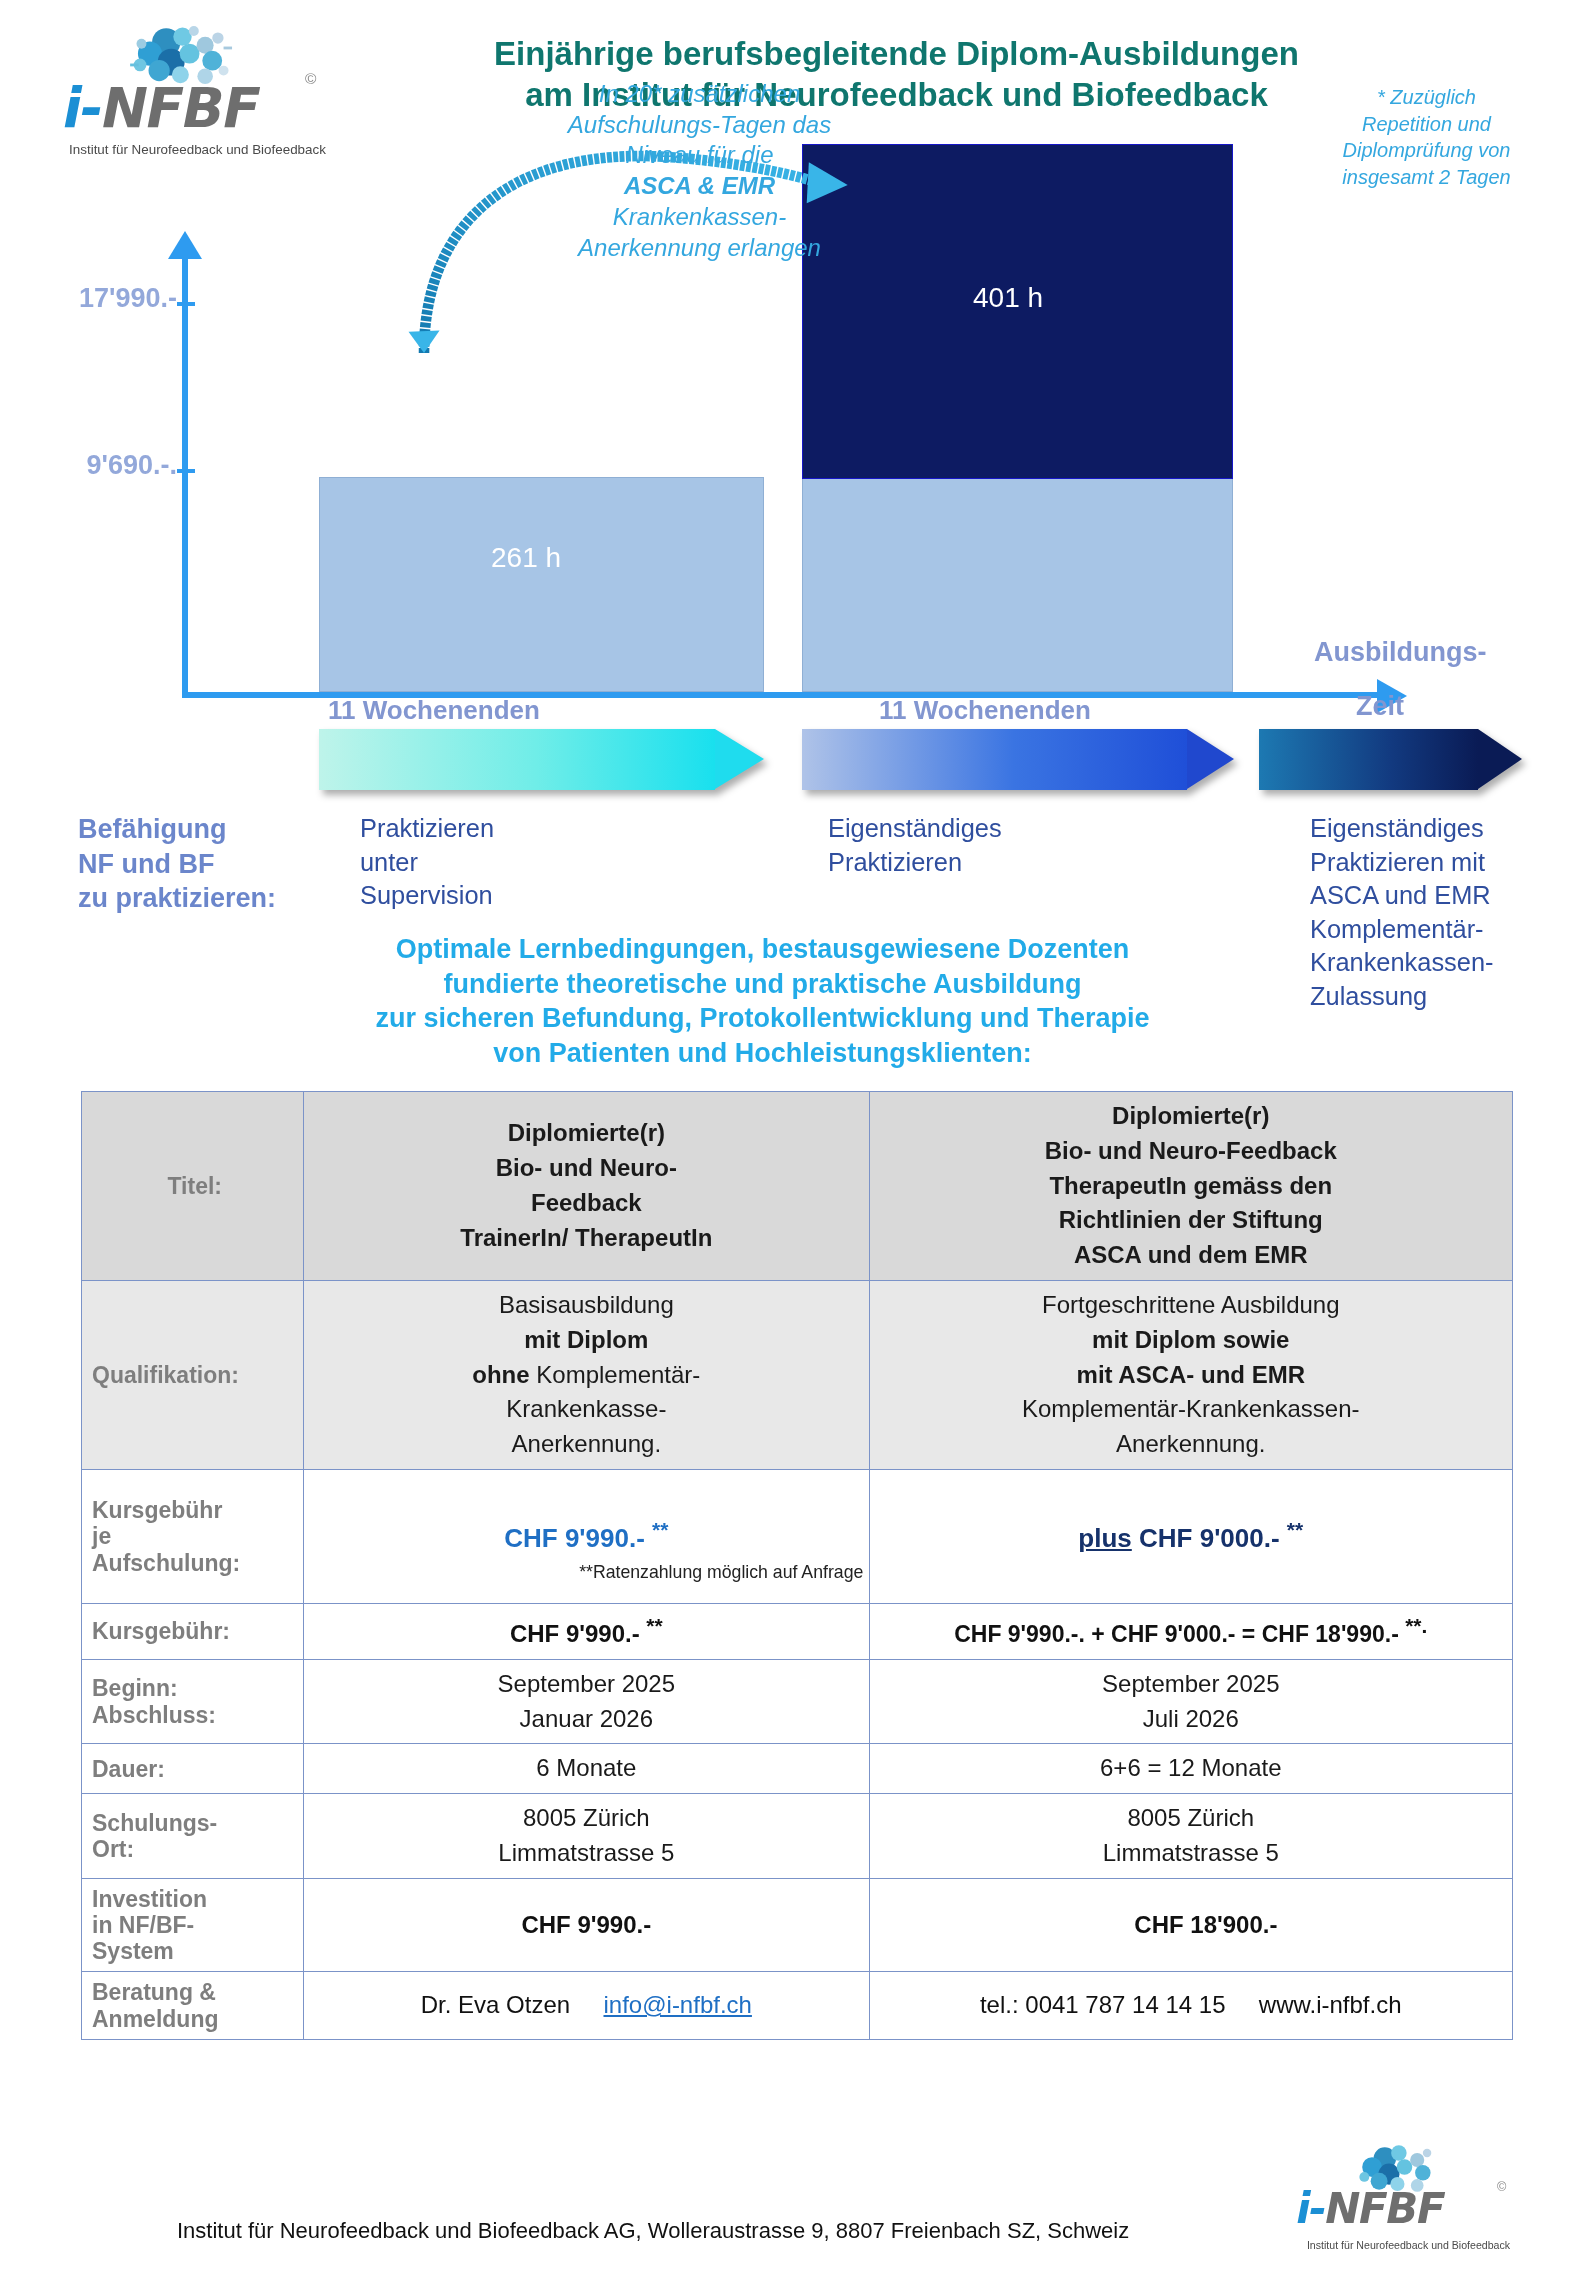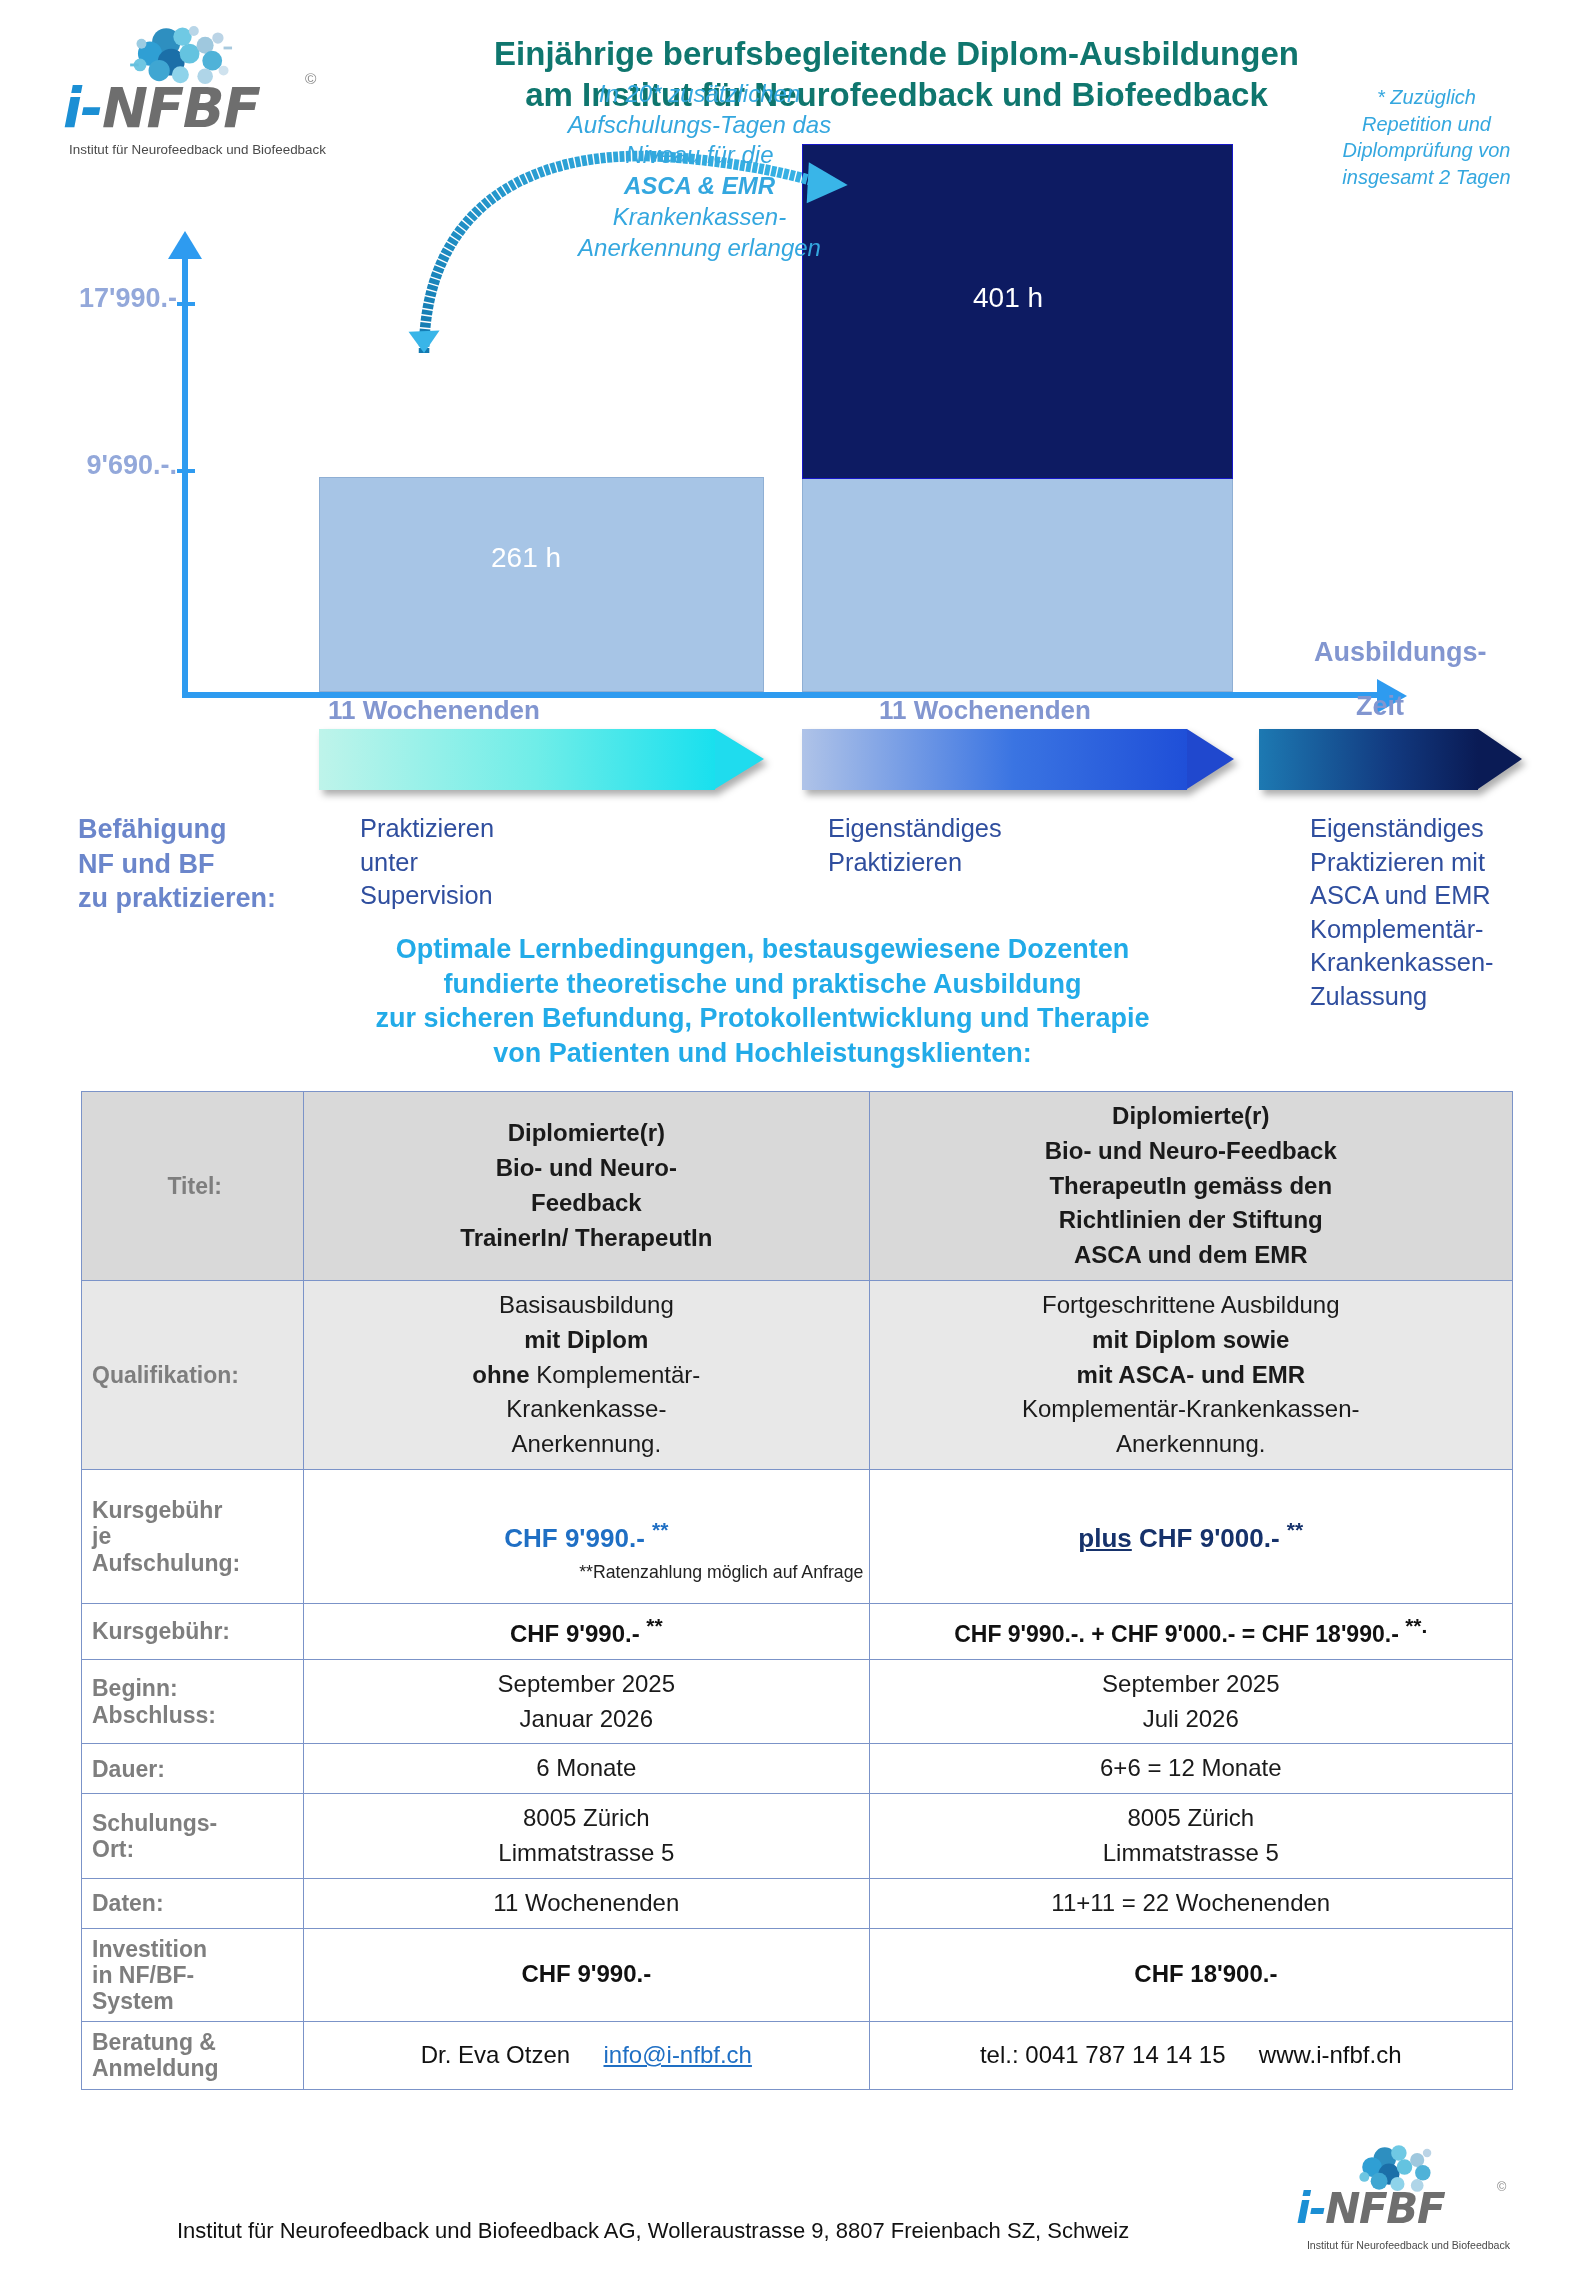--- a/index.html
+++ b/index.html
@@ -398,25 +398,20 @@
       <td class="c-a">
         <div>8005 Zürich</div>
         <div>Limmatstrasse 5</div>
       </td>
       <td class="c-b">
         <div>8005 Zürich</div>
         <div>Limmatstrasse 5</div>
       </td>
     </tr>
 
-    <tr>
-      <td class="c-label">Daten:</td>
-      <td class="c-a">11 Wochenenden</td>
-      <td class="c-b">11+11 = 22 Wochenenden</td>
-    </tr>
 
     <tr>
       <td class="c-label">
         <div>Investition</div>
         <div>in NF/BF-</div>
         <div>System</div>
       </td>
       <td class="c-a bold" style="color:#111;">CHF 9'990.-</td>
       <td class="c-b bold" style="color:#111;padding-left:36px;">CHF 18'900.-</td>
     </tr>

